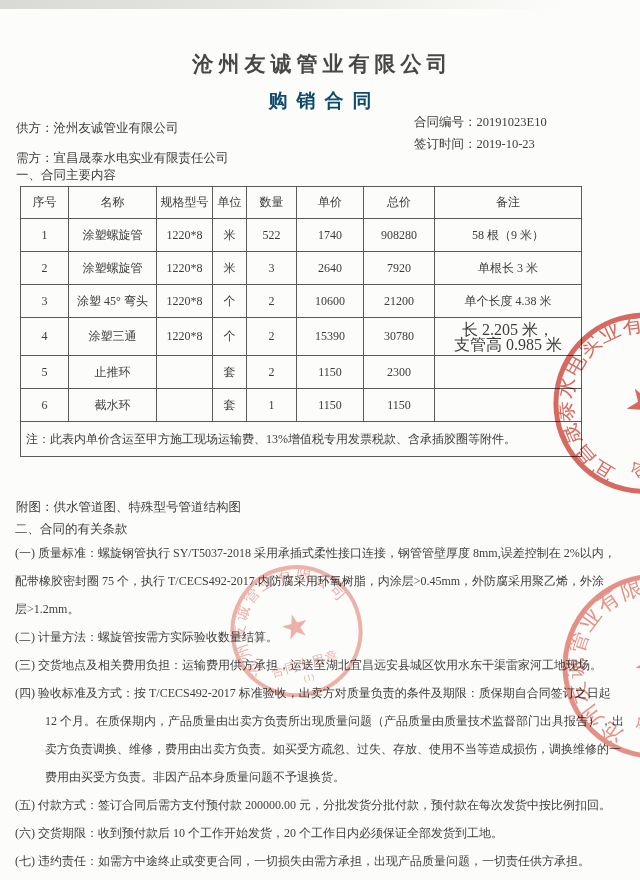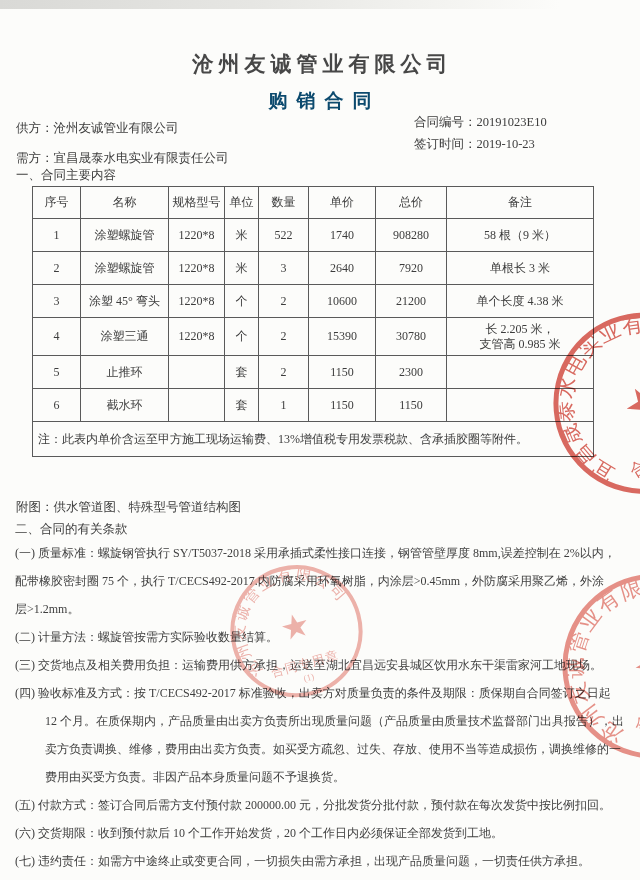--- a/index.html
+++ b/index.html
@@ -13,26 +13,26 @@
     background:linear-gradient(to right,#d9d9d6 0%,#e6e6e3 45%,#f4f4f1 80%,#fcfcfa 100%);}
   .company-title{position:absolute;left:0;top:50px;width:100%;text-align:center;
     font-size:21px;font-weight:bold;letter-spacing:5px;padding-left:5px;box-sizing:border-box;color:#474747;}
   .doc-title{position:absolute;left:0;top:88px;width:100%;text-align:center;
     font-size:19px;font-weight:bold;letter-spacing:9px;padding-left:9px;box-sizing:border-box;color:#0c4a6e;}
   .line{position:absolute;font-size:12.5px;white-space:nowrap;}
   .supplier-line{left:16px;top:120px;}
   .buyer-line{left:16px;top:150px;}
   .sec1-heading{left:16px;top:167px;}
   .meta-right{position:absolute;left:414px;top:112px;font-size:12.5px;line-height:21.5px;white-space:nowrap;}
-  .tbl-wrap{position:absolute;left:32px;top:186px;width:562px;}
+  .tbl-wrap{position:absolute;left:20px;top:186px;width:562px;}
   table.main{border-collapse:collapse;width:562px;table-layout:fixed;font-size:12px;color:#3c3c3c;}
   table.main td,table.main th{border:1px solid #5a5a5a;text-align:center;vertical-align:middle;
     font-weight:normal;padding:0 2px;overflow:hidden;}
   tr.hd{height:32px;}tr.r{height:33px;}tr.r4{height:38px;}tr.tot{height:30px;}
-  .remark2{line-height:15px;font-size:12px;}
+  .remark2{line-height:15px;font-size:16px;}
   .note-box{width:562px;box-sizing:border-box;border:1px solid #5a5a5a;margin-top:-1px;
     height:36px;display:flex;align-items:center;font-size:12px;padding:0 5px;white-space:nowrap;}
   .attachment-line{left:16px;top:499px;}
   .sec2-heading{left:15px;top:521px;}
   .clauses{position:absolute;left:15px;top:539px;width:615px;font-size:12px;line-height:28px;color:#3e3e3e;}
   .clause-line{white-space:nowrap;}
   .clause-line.ind{padding-left:30px;}
   .stamp{position:absolute;mix-blend-mode:multiply;pointer-events:none;}
   .stamp svg text{font-family:"Liberation Serif","DejaVu Serif",serif;}
   .stamp svg text.star{font-family:"DejaVu Sans",sans-serif;}

